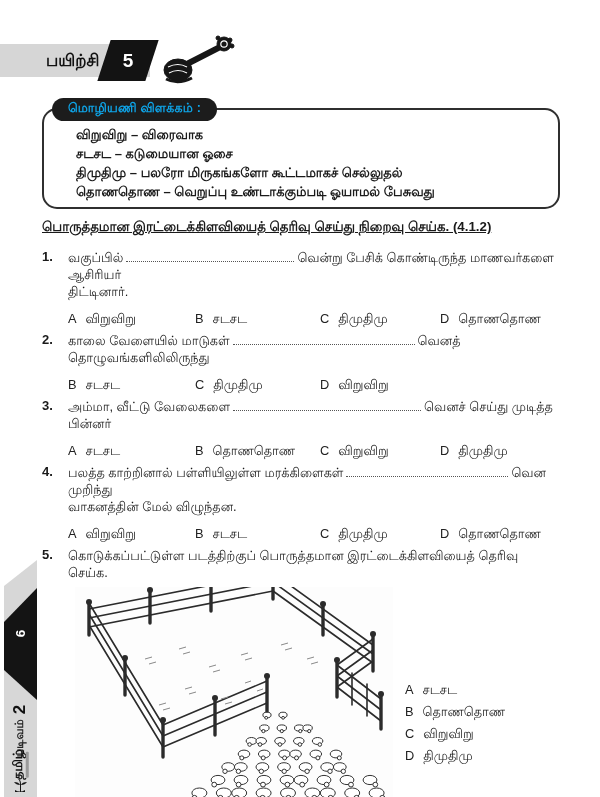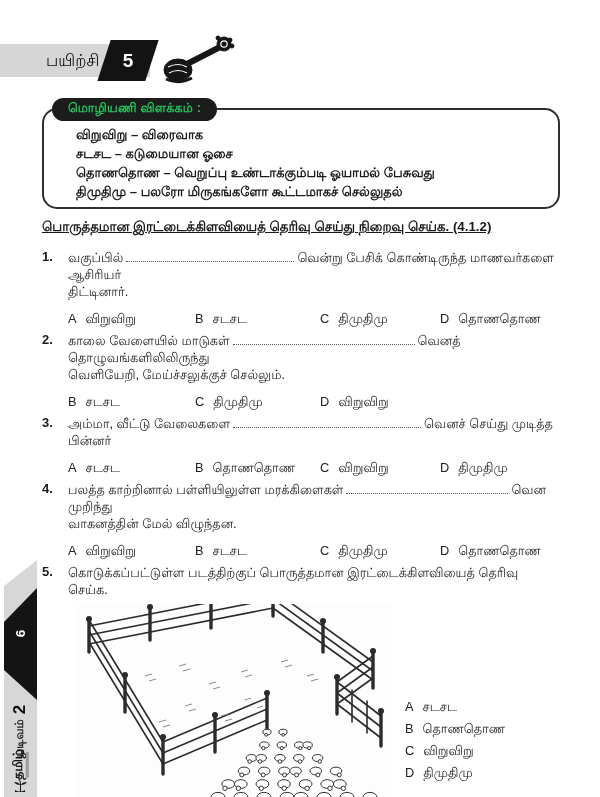--- a/index.html
+++ b/index.html
@@ -2,31 +2,31 @@
 <html><head>
 <meta charset="utf-8">
 <style>
   html,body{margin:0;padding:0;background:#ffffff;}
   body{width:600px;height:797px;overflow:hidden;position:relative;
        font-family:"Liberation Sans","DejaVu Sans",sans-serif;color:#1a1a1a;}
 
   
   .header-bar{position:absolute;left:0;top:44px;width:150px;height:33px;background:#d6d6d6;}
   .header-title{position:absolute;left:46px;top:0;height:33px;line-height:33px;
-                font-weight:400;font-size:16.5px;color:#111;}
+                font-weight:700;font-size:16.5px;color:#111;}
   .header-num{position:absolute;left:104px;top:40px;width:48px;height:41px;background:#131313;
               transform:skewX(-18deg);}
   .header-num span{display:block;transform:skewX(18deg);color:#fff;font-weight:700;
                    font-size:19px;text-align:center;line-height:41px;}
   .veena{position:absolute;left:158px;top:34px;}
 
   
   .explain-box{position:absolute;left:42px;top:108px;width:514px;height:97px;
                border:2px solid #2f2f2f;border-radius:15px;background:#fff;}
-  .pill{position:absolute;left:8px;top:-12px;background:#1c1c1c;color:#22c55e;
+  .pill{position:absolute;left:8px;top:-12px;background:#1c1c1c;color:#0ea5e9;
         border-radius:12px;padding:3px 16px 4px;font-size:12.5px;font-weight:700;letter-spacing:.2px;}
   .box-lines{padding:15px 10px 0 32px;font-size:13px;line-height:19px;font-weight:600;}
 
   
   .content{position:absolute;left:42px;top:219px;width:518px;}
   .instruction{font-weight:700;font-size:13.3px;margin-bottom:13px;text-decoration:underline;}
   .question{display:flex;margin-bottom:5px;}
   .qnum{width:26px;font-size:13px;font-weight:700;flex:none;}
   .qbody{flex:1;font-size:12.8px;line-height:17px;}
   .blank{display:inline-block;border-bottom:1.6px dotted #555;height:11px;margin:0 3px;}
@@ -80,22 +80,22 @@
     <path d="M11 39 Q20 34 29 39"></path>
     <circle cx="66" cy="10" r="3.2"></circle>
   </g>
 </svg>
 
 <div class="explain-box">
   <div class="pill">மொழியணி விளக்கம் :</div>
   <div class="box-lines">
     <div>விறுவிறு – விரைவாக</div>
     <div>சடசட – கடுமையான ஓசை</div>
+    <div>திமுதிமு – பலரோ மிருகங்களோ கூட்டமாகச் செல்லுதல்</div>
     <div>தொணதொண – வெறுப்பு உண்டாக்கும்படி ஓயாமல் பேசுவது</div>
-    <div>திமுதிமு – பலரோ மிருகங்களோ கூட்டமாகச் செல்லுதல்</div>
   </div>
 </div>
 
 <div class="content">
   <div class="instruction">பொருத்தமான இரட்டைக்கிளவியைத் தெரிவு செய்து நிறைவு செய்க. (4.1.2)</div>
 
   <div class="question">
     <div class="qnum">1.</div>
     <div class="qbody">
       <span>வகுப்பில்</span><span class="blank b1"></span><span>வென்று பேசிக் கொண்டிருந்த மாணவர்களை ஆசிரியர்</span>
@@ -106,21 +106,20 @@
         <span><span class="letter">C</span><span>திமுதிமு</span></span>
         <span><span class="letter">D</span><span>தொணதொண</span></span>
       </div>
     </div>
   </div>
 
   <div class="question">
     <div class="qnum">2.</div>
     <div class="qbody">
       <span>காலை வேளையில் மாடுகள்</span><span class="blank b2"></span><span>வெனத் தொழுவங்களிலிலிருந்து</span>
-      <div>வெளியேறி, மேய்ச்சலுக்குச் செல்லும்.</div>
       <div class="opts">
         <span><span class="letter">B</span><span>சடசட</span></span>
         <span><span class="letter">C</span><span>திமுதிமு</span></span>
         <span><span class="letter">D</span><span>விறுவிறு</span></span>
       </div>
     </div>
   </div>
 
   <div class="question">
     <div class="qnum">3.</div>

